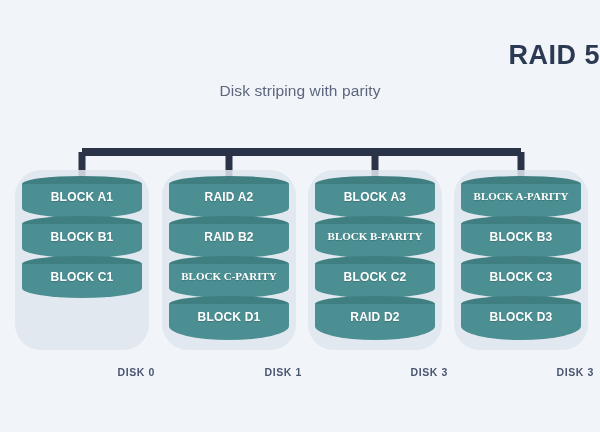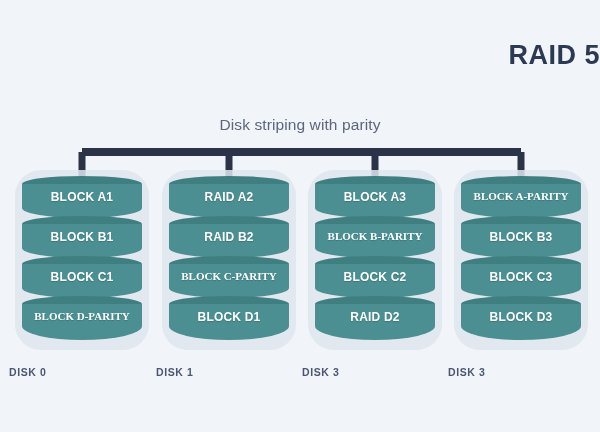--- a/index.html
+++ b/index.html
@@ -14,21 +14,20 @@
   
   #title{
     position:absolute;top:40px;left:0;width:600px;
     text-align:right;font-size:27px;font-weight:bold;
     color:#2b3a52;letter-spacing:.5px;
   }
   #subtitle{
     position:absolute;top:82px;left:0;width:600px;
     text-align:center;font-size:15.5px;color:#5c677d;
     letter-spacing:.1px;
-    margin-top:34px;
   }
 
   
   #bus{position:absolute;left:0;top:0;width:600px;height:200px;pointer-events:none;}
 
   
   .disk{position:absolute;top:168px;width:146px;}
   .halo{
     position:absolute;left:6px;top:2px;width:134px;height:180px;
     background:#dfe5ee;border-radius:26px;opacity:.85;
@@ -51,21 +50,21 @@
   }
   .blabel{
     position:absolute;left:0;top:14px;width:120px;
     text-align:center;color:#ffffff;font-weight:bold;
     font-size:12px;letter-spacing:.2px;
     text-shadow:0 1px 1px rgba(0,0,0,.18);
   }
   .blabel.small{font-size:11px;letter-spacing:0;font-family:Liberation Serif, serif;}
 
   .disklabel{
-    position:absolute;top:366px;width:146px;text-align:left;
+    position:absolute;top:366px;width:146px;text-align:right;
     font-size:10.5px;font-weight:bold;color:#4a5670;letter-spacing:.6px;
   }
 </style>
 </head>
 <body>
 
 <div id="stage">
 
   <div id="title">RAID 5</div>
   <div id="subtitle">Disk striping with parity</div>
@@ -89,25 +88,20 @@
           </div>
           <div class="block">
             <div class="cyl-top"></div>
             <div class="cyl-body"></div>
             <div class="blabel">BLOCK B1</div>
           </div>
           <div class="block">
             <div class="cyl-top"></div>
             <div class="cyl-body"></div>
             <div class="blabel">BLOCK C1</div>
-          </div>
-          <div class="block last">
-            <div class="cyl-top"></div>
-            <div class="cyl-body"></div>
-            <div class="blabel small">BLOCK D-PARITY</div>
           </div>
         </div>
       </div>
       <div class="disklabel" style="left: 9px;">DISK 0</div>
       <div class="disk" style="left: 156px;">
         <div class="halo"></div>
         <div class="stack">
           <div class="block">
             <div class="cyl-top"></div>
             <div class="cyl-body"></div>

